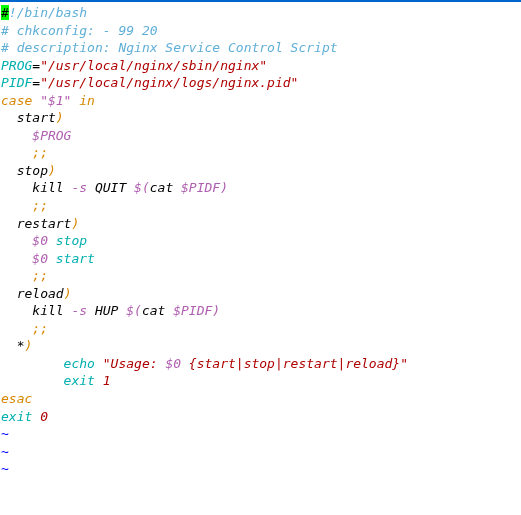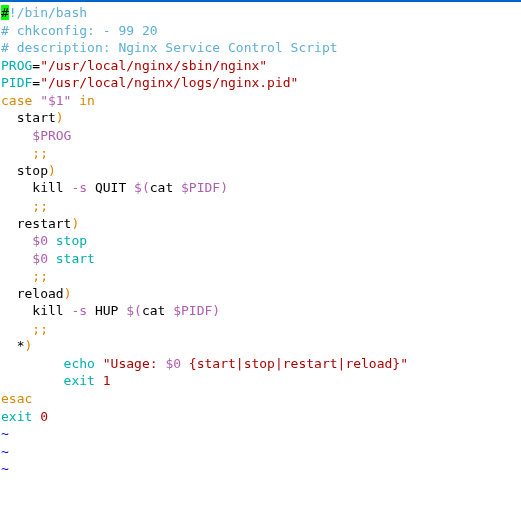--- a/index.html
+++ b/index.html
@@ -14,20 +14,21 @@
     overflow: hidden;
   }
   .topbar {
     height: 2px;
     background: #0066cc;
   }
   pre {
     margin: 0;
     padding: 2px 12px 0 1px;
     white-space: pre;
+    font-style: italic;
   }
   .c-orange  { color: #d78700; }
   .c-comment { color: #5fafd7; }
   .c-teal    { color: #00afaf; }
   .c-black   { color: #000000; }
   .c-string  { color: #af0000; }
   .c-purple  { color: #af5faf; }
   .c-blue    { color: #0000ff; }
   .cursor-bg { background: #00ff00; color: #000000; }
 </style>

